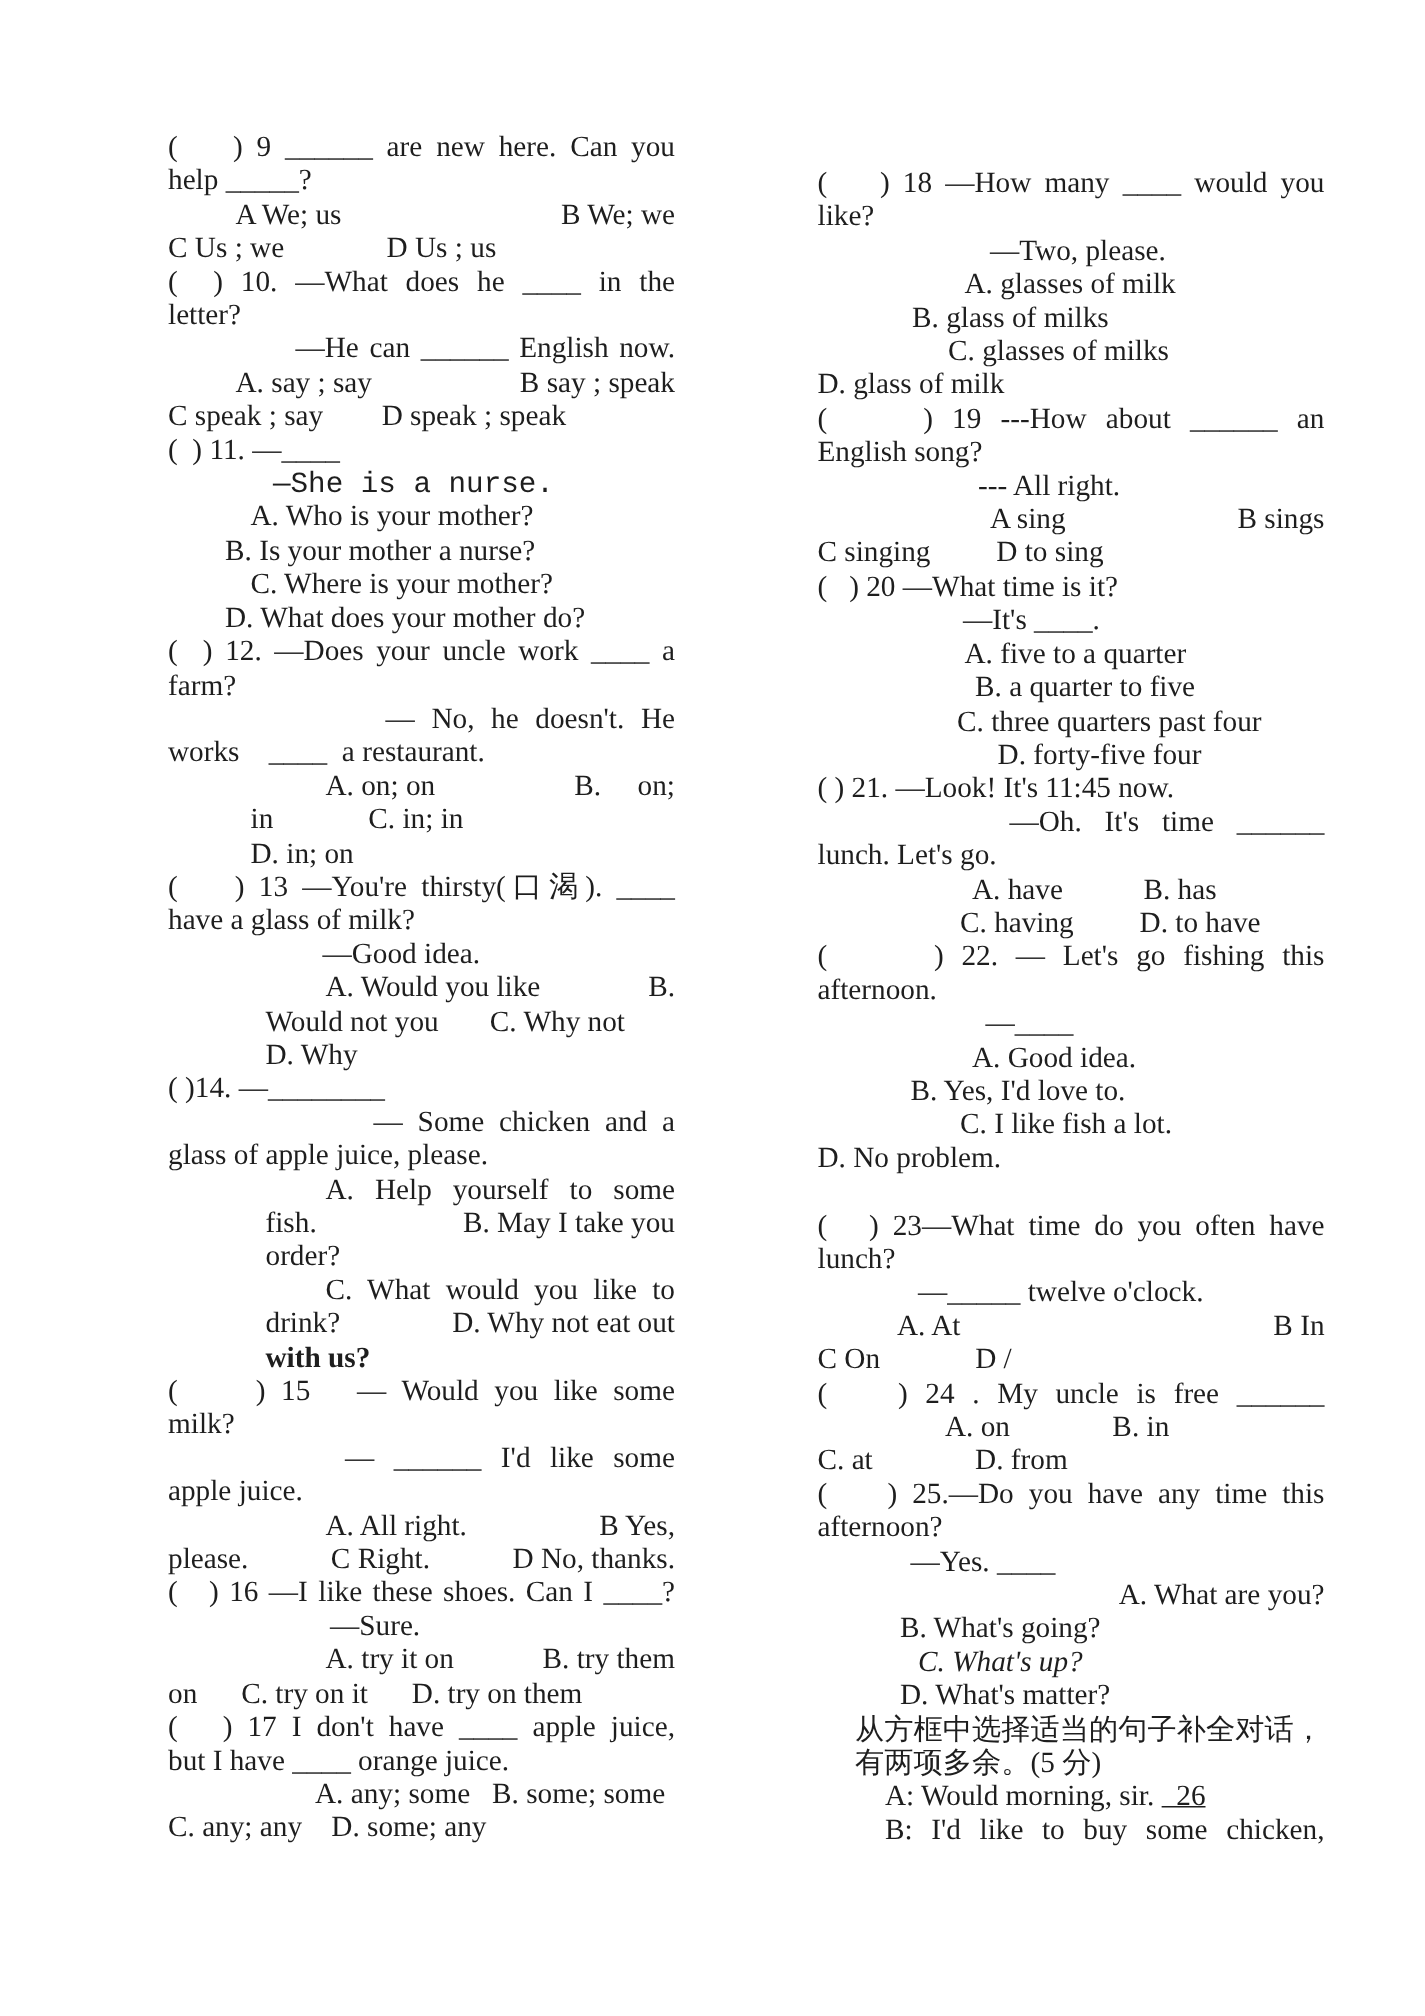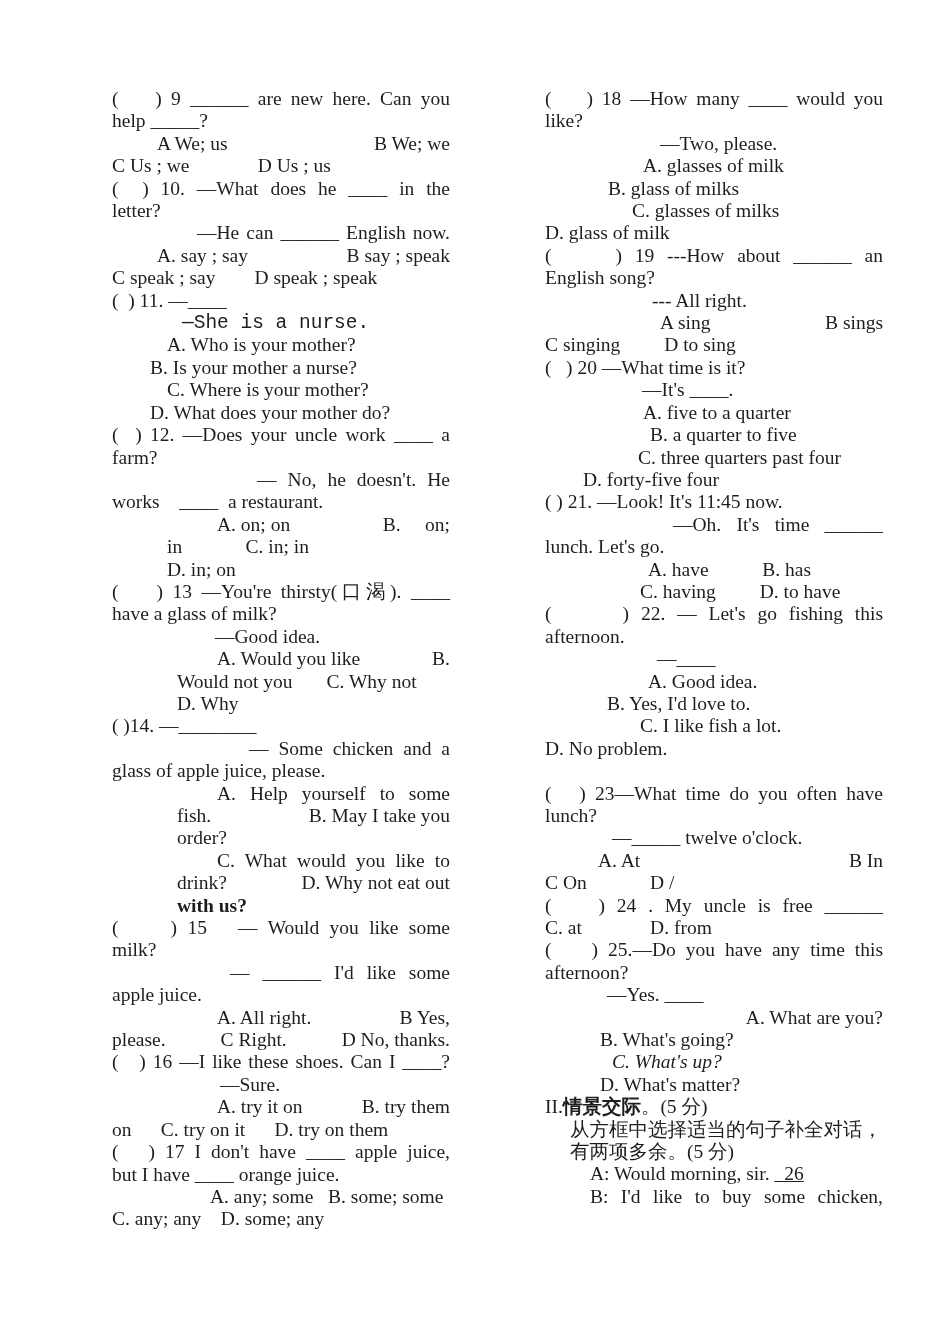--- a/index.html
+++ b/index.html
@@ -13,21 +13,21 @@
     display: flex;
     align-items: flex-start;
     font-family: "Liberation Serif", "DejaVu Serif", serif;
     font-size: 19.5px;
     line-height: 22.4px;
     color: #1e1e1e;
     overflow: hidden;
   }
   .col { flex: 0 0 338px; width: 338px; }
   .col-left  { margin-left: 112px; }
-  .col-right { margin-left: 95px; }
+  .col-right { margin-left: 95px; margin-top: 24px; }
   .line { min-height: 22.4px; white-space: pre; box-sizing: border-box; }
   .line.just {
     white-space: pre-wrap;
     text-align: justify;
     text-align-last: justify;
   }
   .line.spread {
     display: flex;
     justify-content: space-between;
   }
@@ -103,47 +103,47 @@
       <div class="line just">(     ) 19 ---How about ______ an</div>
       <div class="line">English song?</div>
       <div class="line" style="padding-left: 107px;">--- All right.</div>
       <div class="line spread" style="padding-left: 115px;"><span>A sing</span><span>B sings</span></div>
       <div class="line">C singing         D to sing</div>
       <div class="line">(   ) 20 —What time is it?</div>
       <div class="line" style="padding-left: 97px;">—It's ____.</div>
       <div class="line" style="padding-left: 98px;">A. five to a quarter</div>
       <div class="line" style="padding-left: 105px;">B. a quarter to five</div>
       <div class="line" style="padding-left: 93px;">C. three quarters past four</div>
-      <div class="line" style="padding-left: 38px;">D. forty-five four</div>
+      <div class="line" style="padding-left: 38px; text-align: center;">D. forty-five four</div>
       <div class="line">( ) 21. —Look! It's 11:45 now.</div>
       <div class="line just" style="padding-left: 128px;">—Oh. It's time ______</div>
       <div class="line">lunch. Let's go.</div>
       <div class="line" style="padding-left: 103px;">A. have           B. has</div>
       <div class="line" style="padding-left: 95px;">C. having         D. to have</div>
       <div class="line just">(      ) 22. — Let's go fishing this</div>
       <div class="line">afternoon.</div>
       <div class="line" style="padding-left: 112px;">—____</div>
       <div class="line" style="padding-left: 103px;">A. Good idea.</div>
       <div class="line" style="padding-left: 62px;">B. Yes, I'd love to.</div>
       <div class="line" style="padding-left: 95px;">C. I like fish a lot.</div>
       <div class="line">D. No problem.</div>
       <div class="line"></div>
       <div class="line just">(   ) 23—What time do you often have</div>
       <div class="line">lunch?</div>
       <div class="line" style="padding-left: 67px;">—_____ twelve o'clock.</div>
       <div class="line spread" style="padding-left: 53px;"><span>A. At</span><span>B In</span></div>
       <div class="line">C On             D /</div>
       <div class="line just">(    ) 24 . My uncle is free ______</div>
+      <div class="line" style="padding-left: 85px;">A. on              B. in</div>
       <div class="line">C. at              D. from</div>
       <div class="line just">(    ) 25.—Do you have any time this</div>
       <div class="line">afternoon?</div>
       <div class="line" style="padding-left: 62px;">—Yes. ____</div>
       <div class="line" style="padding-left: 63px; text-align: right;">A. What are you?</div>
       <div class="line" style="padding-left: 55px;">B. What's going?</div>
       <div class="line" style="padding-left: 67px; font-style: italic;">C. What's up?</div>
       <div class="line" style="padding-left: 55px;">D. What's matter?</div>
-      <div class="line"><span>II.</span><span class="bold">情景交际</span><span>。(5 分)</span></div>
       <div class="line" style="padding-left: 25px;">从方框中选择适当的句子补全对话，</div>
       <div class="line" style="padding-left: 25px;">有两项多余。(5 分)</div>
       <div class="line" style="padding-left: 45px;"><span>A: Would morning, sir. </span><span class="underline">  26</span></div>
       <div class="line just" style="padding-left: 45px;">B: I'd like to buy some chicken,</div>
     </div>
 </div>
 
 </body></html>

